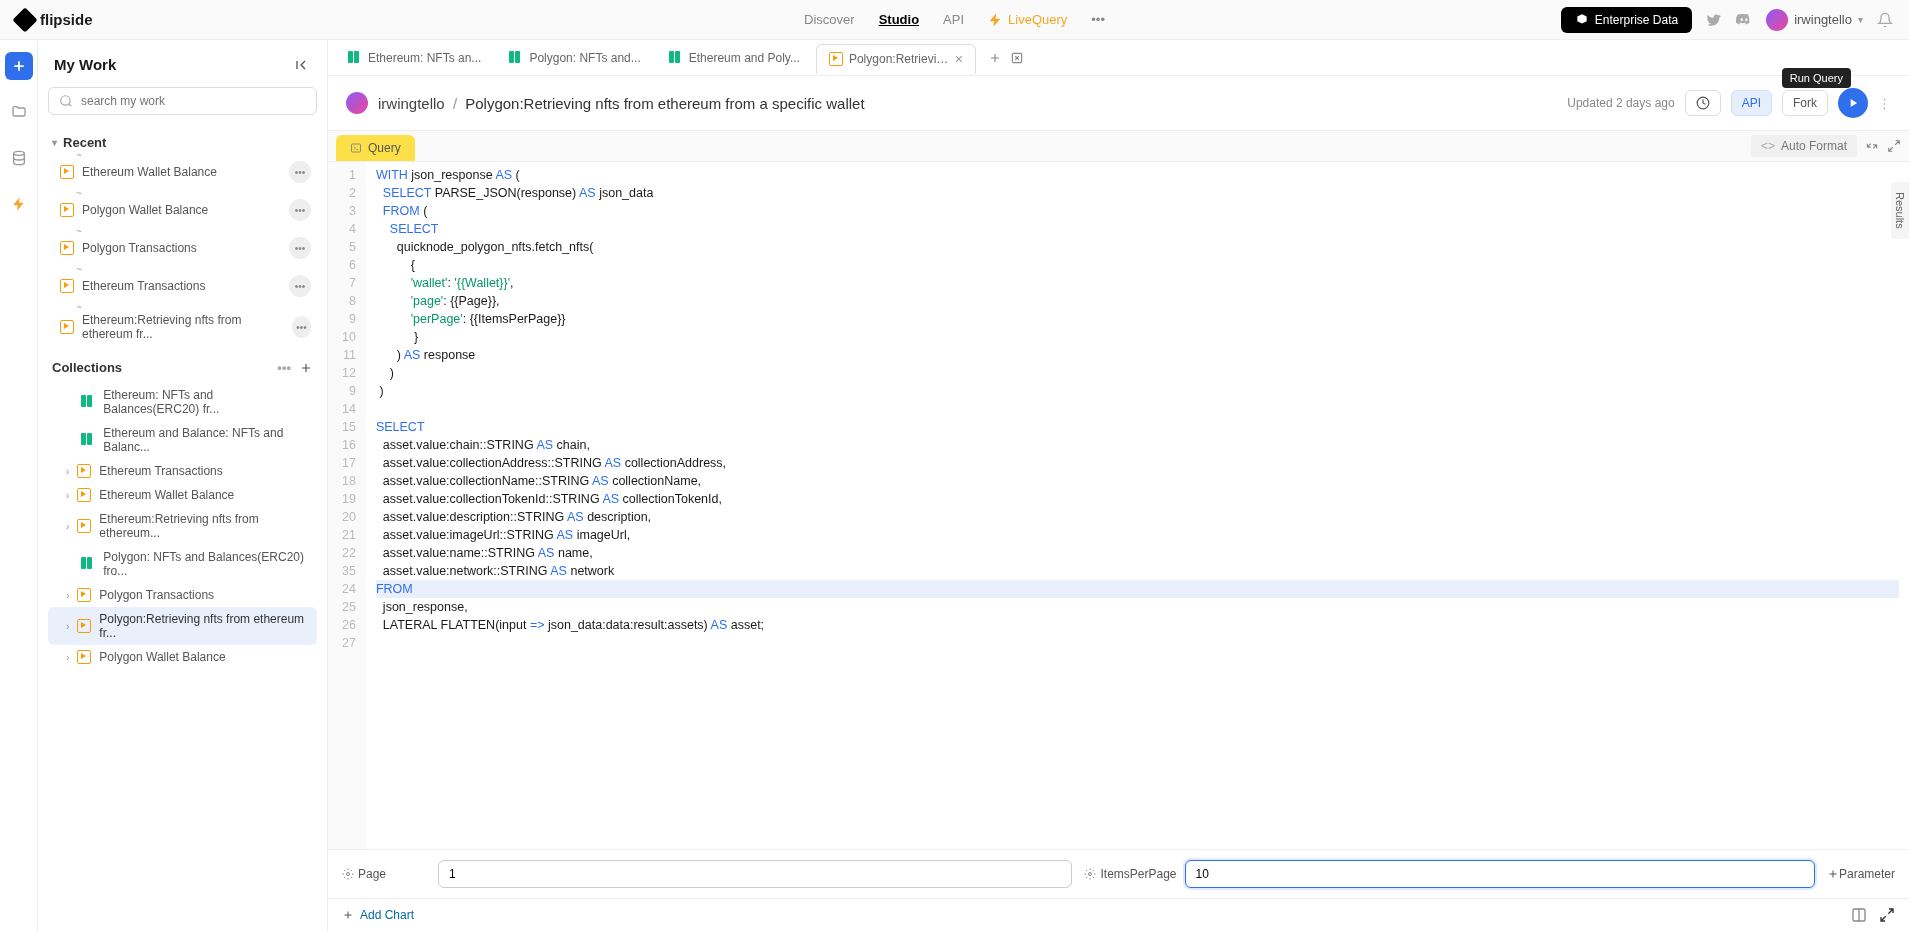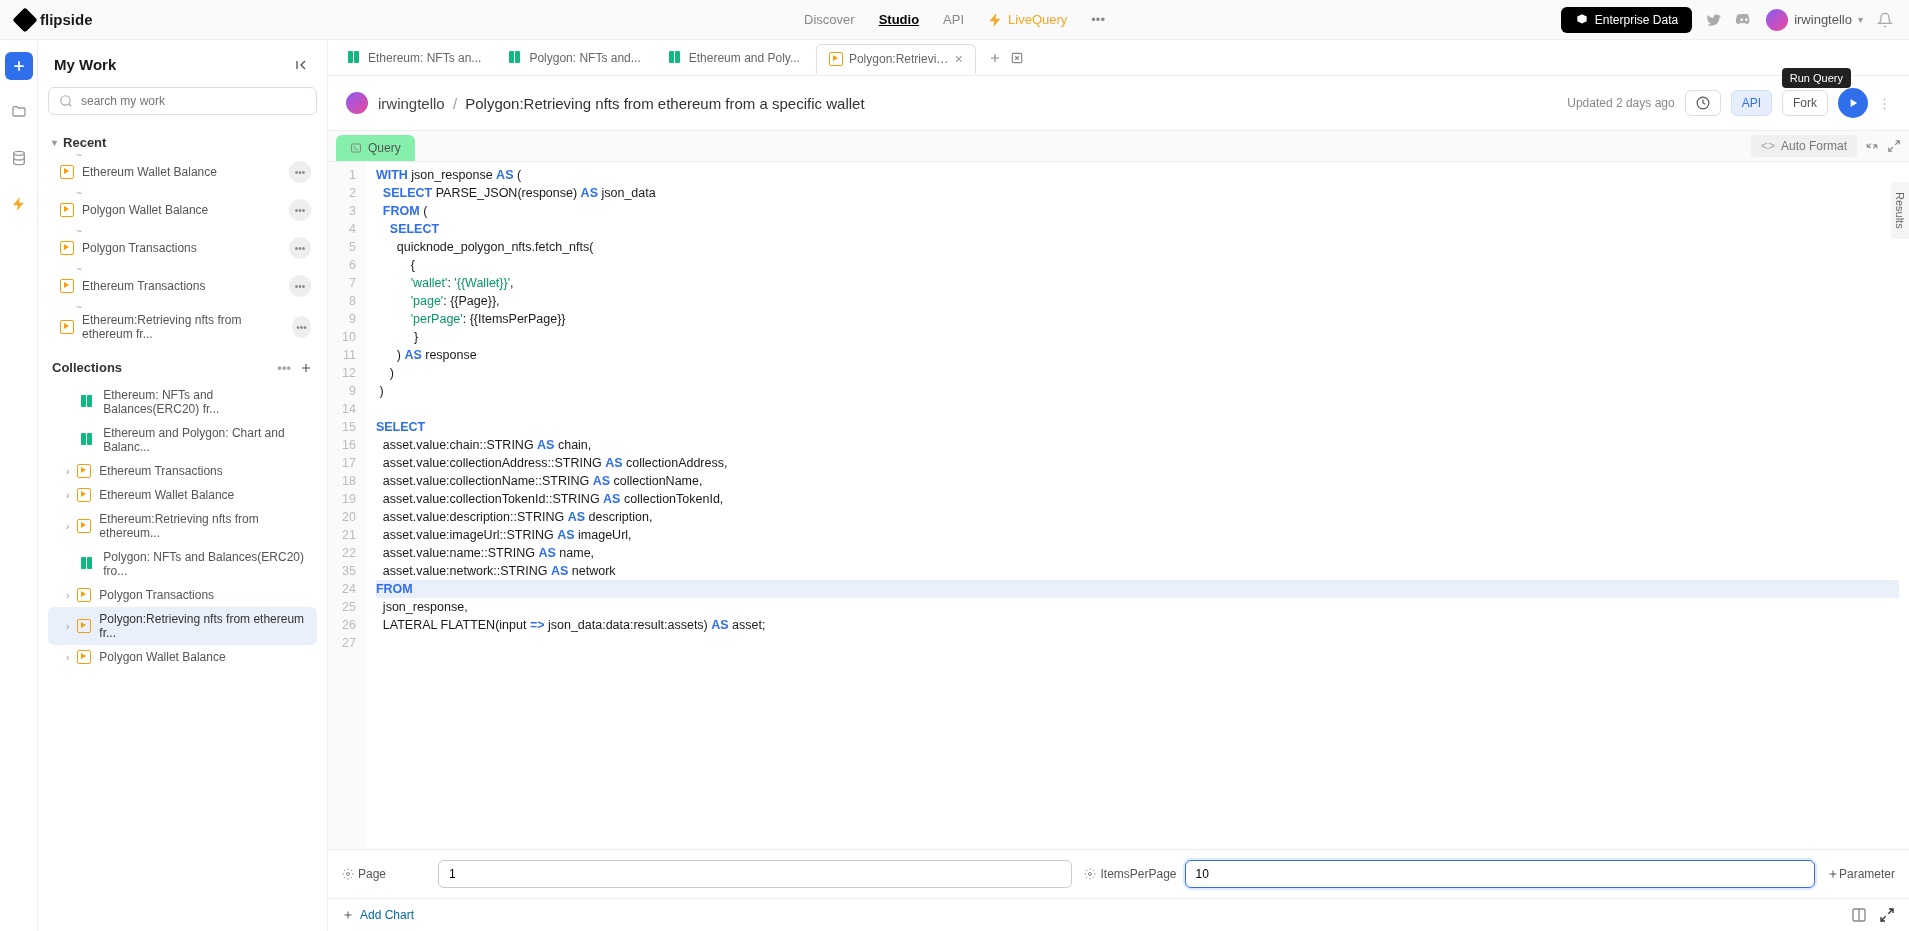--- a/index.html
+++ b/index.html
@@ -59,27 +59,27 @@
 .bc-sep { color: #999; margin: 0 4px; }
 .bc-title { color: #333; }
 .bc-right { margin-left: auto; display: flex; align-items: center; gap: 10px; }
 .updated { color: #888; font-size: 12px; }
 .btn-sm { padding: 5px 10px; border-radius: 6px; border: 1px solid #ddd; color: #555; font-size: 12px; cursor: pointer; display: flex; align-items: center; }
 .btn-api { background: #e6eefb; border-color: #cfe0fb; color: #2f6feb; }
 .btn-play { background: #2f6feb; color: #fff; width: 30px; height: 30px; border-radius: 50%; display: flex; align-items: center; justify-content: center; border: none; }
 .tooltip { position: absolute; top: -20px; right: 40px; background: #222; color: #fff; font-size: 11px; padding: 4px 8px; border-radius: 4px; }
 
 .query-header { display: flex; align-items: center; justify-content: space-between; border-top: 1px solid #eee; border-bottom: 1px solid #eee; background: #fafafa; padding: 0 8px; }
-.query-tab { display: flex; align-items: center; gap: 6px; padding: 6px 14px; background: #86efac; border-radius: 6px 6px 0 0; font-size: 12px; color: #555; margin-top: 4px; }
+.query-tab { display: flex; align-items: center; gap: 6px; padding: 6px 14px; background: #fde047; border-radius: 6px 6px 0 0; font-size: 12px; color: #555; margin-top: 4px; }
 .autofmt { display: flex; align-items: center; gap: 6px; color: #777; font-size: 12px; padding: 4px 10px; background: #f0f0f0; border-radius: 4px; }
 
 .editor { flex: 1; display: flex; font-family: 'SF Mono', Monaco, Consolas, monospace; font-size: 12.5px; overflow: auto; min-height: 0; position: relative; }
 .gutter { background: #fafafa; color: #bbb; padding: 4px 10px 4px 14px; text-align: right; user-select: none; line-height: 18px; }
 .code { padding: 4px 10px; line-height: 18px; white-space: pre; flex: 1; }
-.code .kw { color: #2f6feb; font-weight: bold; }
+.code .kw { color: #2f6feb; }
 .code .str { color: #059669; }
 .code .hl { background: #eaf0fb; display: inline-block; width: 100%; }
 .results-tab { position: absolute; right: 0; top: 20px; writing-mode: vertical-rl; background: #f5f5f5; padding: 10px 3px; font-size: 11px; color: #666; border-radius: 4px 0 0 4px; cursor: pointer; }
 
 .params { border-top: 1px solid #eee; padding: 10px 14px; display: flex; flex-wrap: wrap; gap: 12px; }
 .param { display: flex; align-items: center; gap: 8px; flex: 1; min-width: 300px; }
 .param-label { display: flex; align-items: center; gap: 4px; font-size: 12px; color: #555; min-width: 88px; }
 .param input { flex: 1; border: 1px solid #ccc; border-radius: 6px; padding: 6px 10px; font-size: 12px; outline: none; }
 .param input.focused { border-color: #2f6feb; box-shadow: 0 0 0 2px rgba(47,111,235,0.15); }
 .add-param { display: flex; align-items: center; color: #555; font-size: 12px; cursor: pointer; }
@@ -237,21 +237,21 @@
             <span></span>
           </div>
           <span>Ethereum: NFTs and Balances(ERC20) fr...</span>
         </div>
         <div class="coll-item">
           <span style="width:8px"></span>
           <div class="mini-icon sq-green">
             <span></span>
             <span></span>
           </div>
-          <span>Ethereum and Polygon: Chart and Balanc...</span>
+          <span>Ethereum and Balance: NFTs and Balanc...</span>
         </div>
         <div class="coll-item">
           <span class="chev">›</span>
           <div class="mini-icon sq-orange"></div>
           <span>Ethereum Transactions</span>
         </div>
         <div class="coll-item">
           <span class="chev">›</span>
           <div class="mini-icon sq-orange"></div>
           <span>Ethereum Wallet Balance</span>

